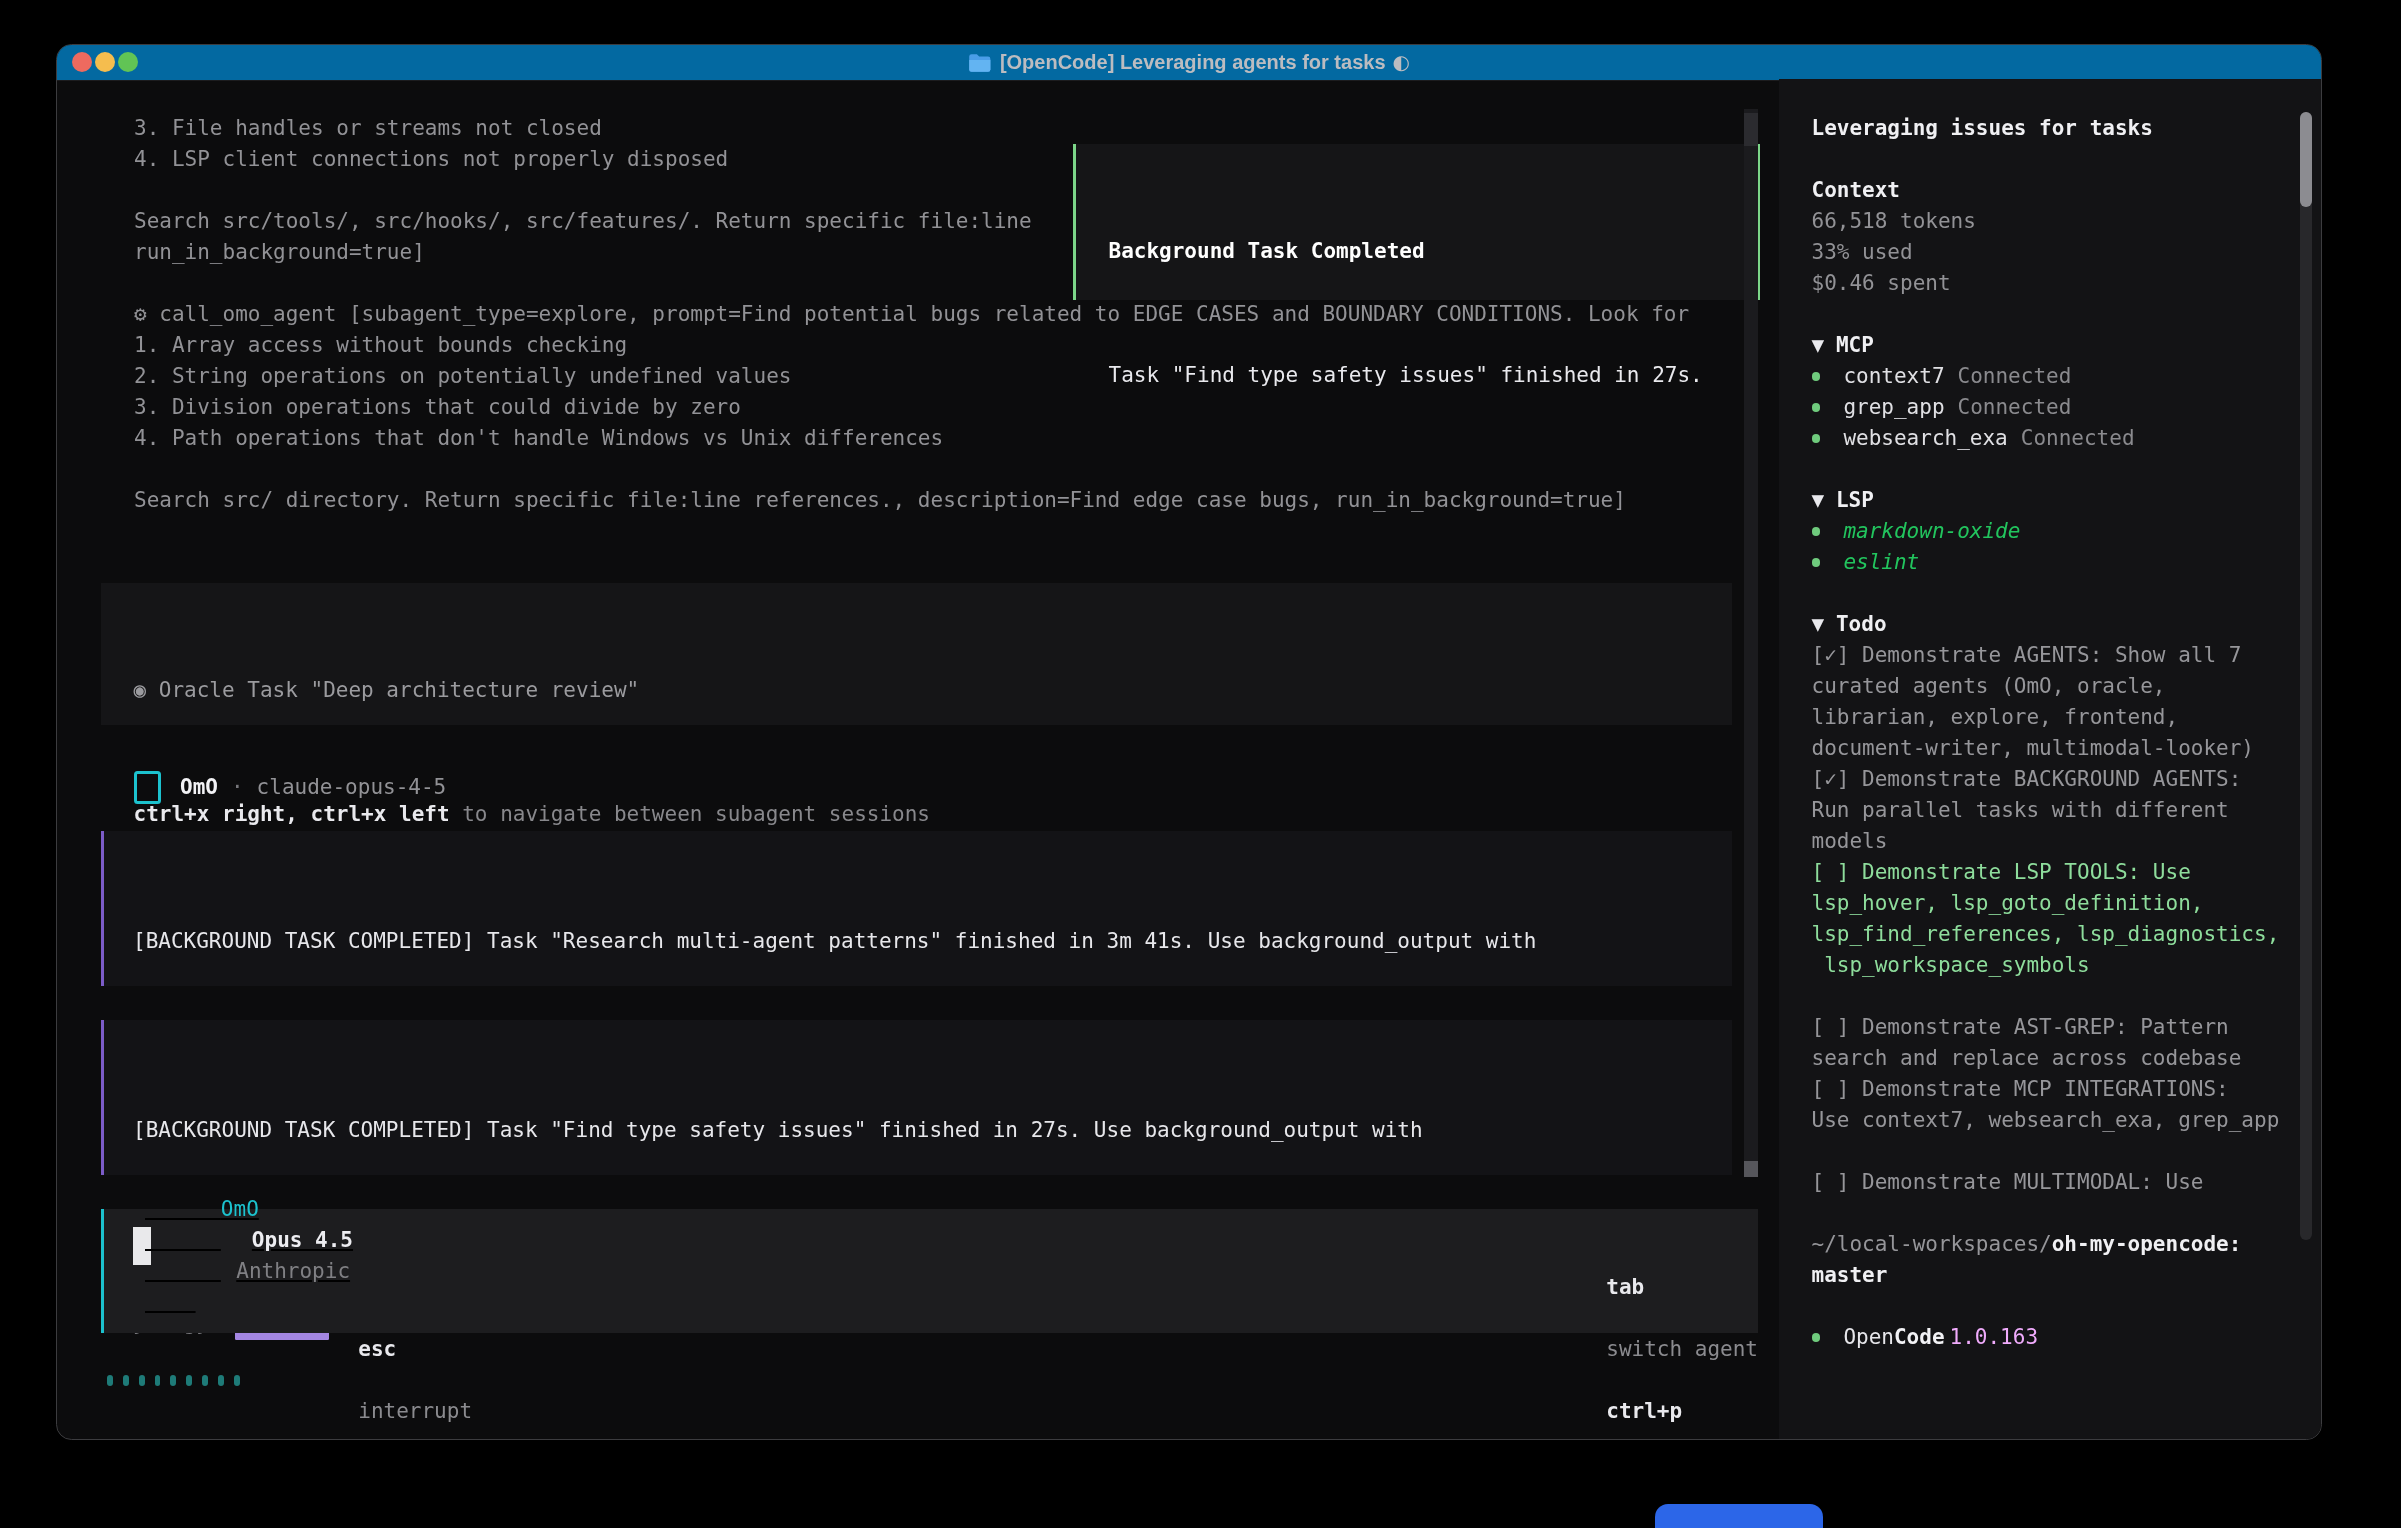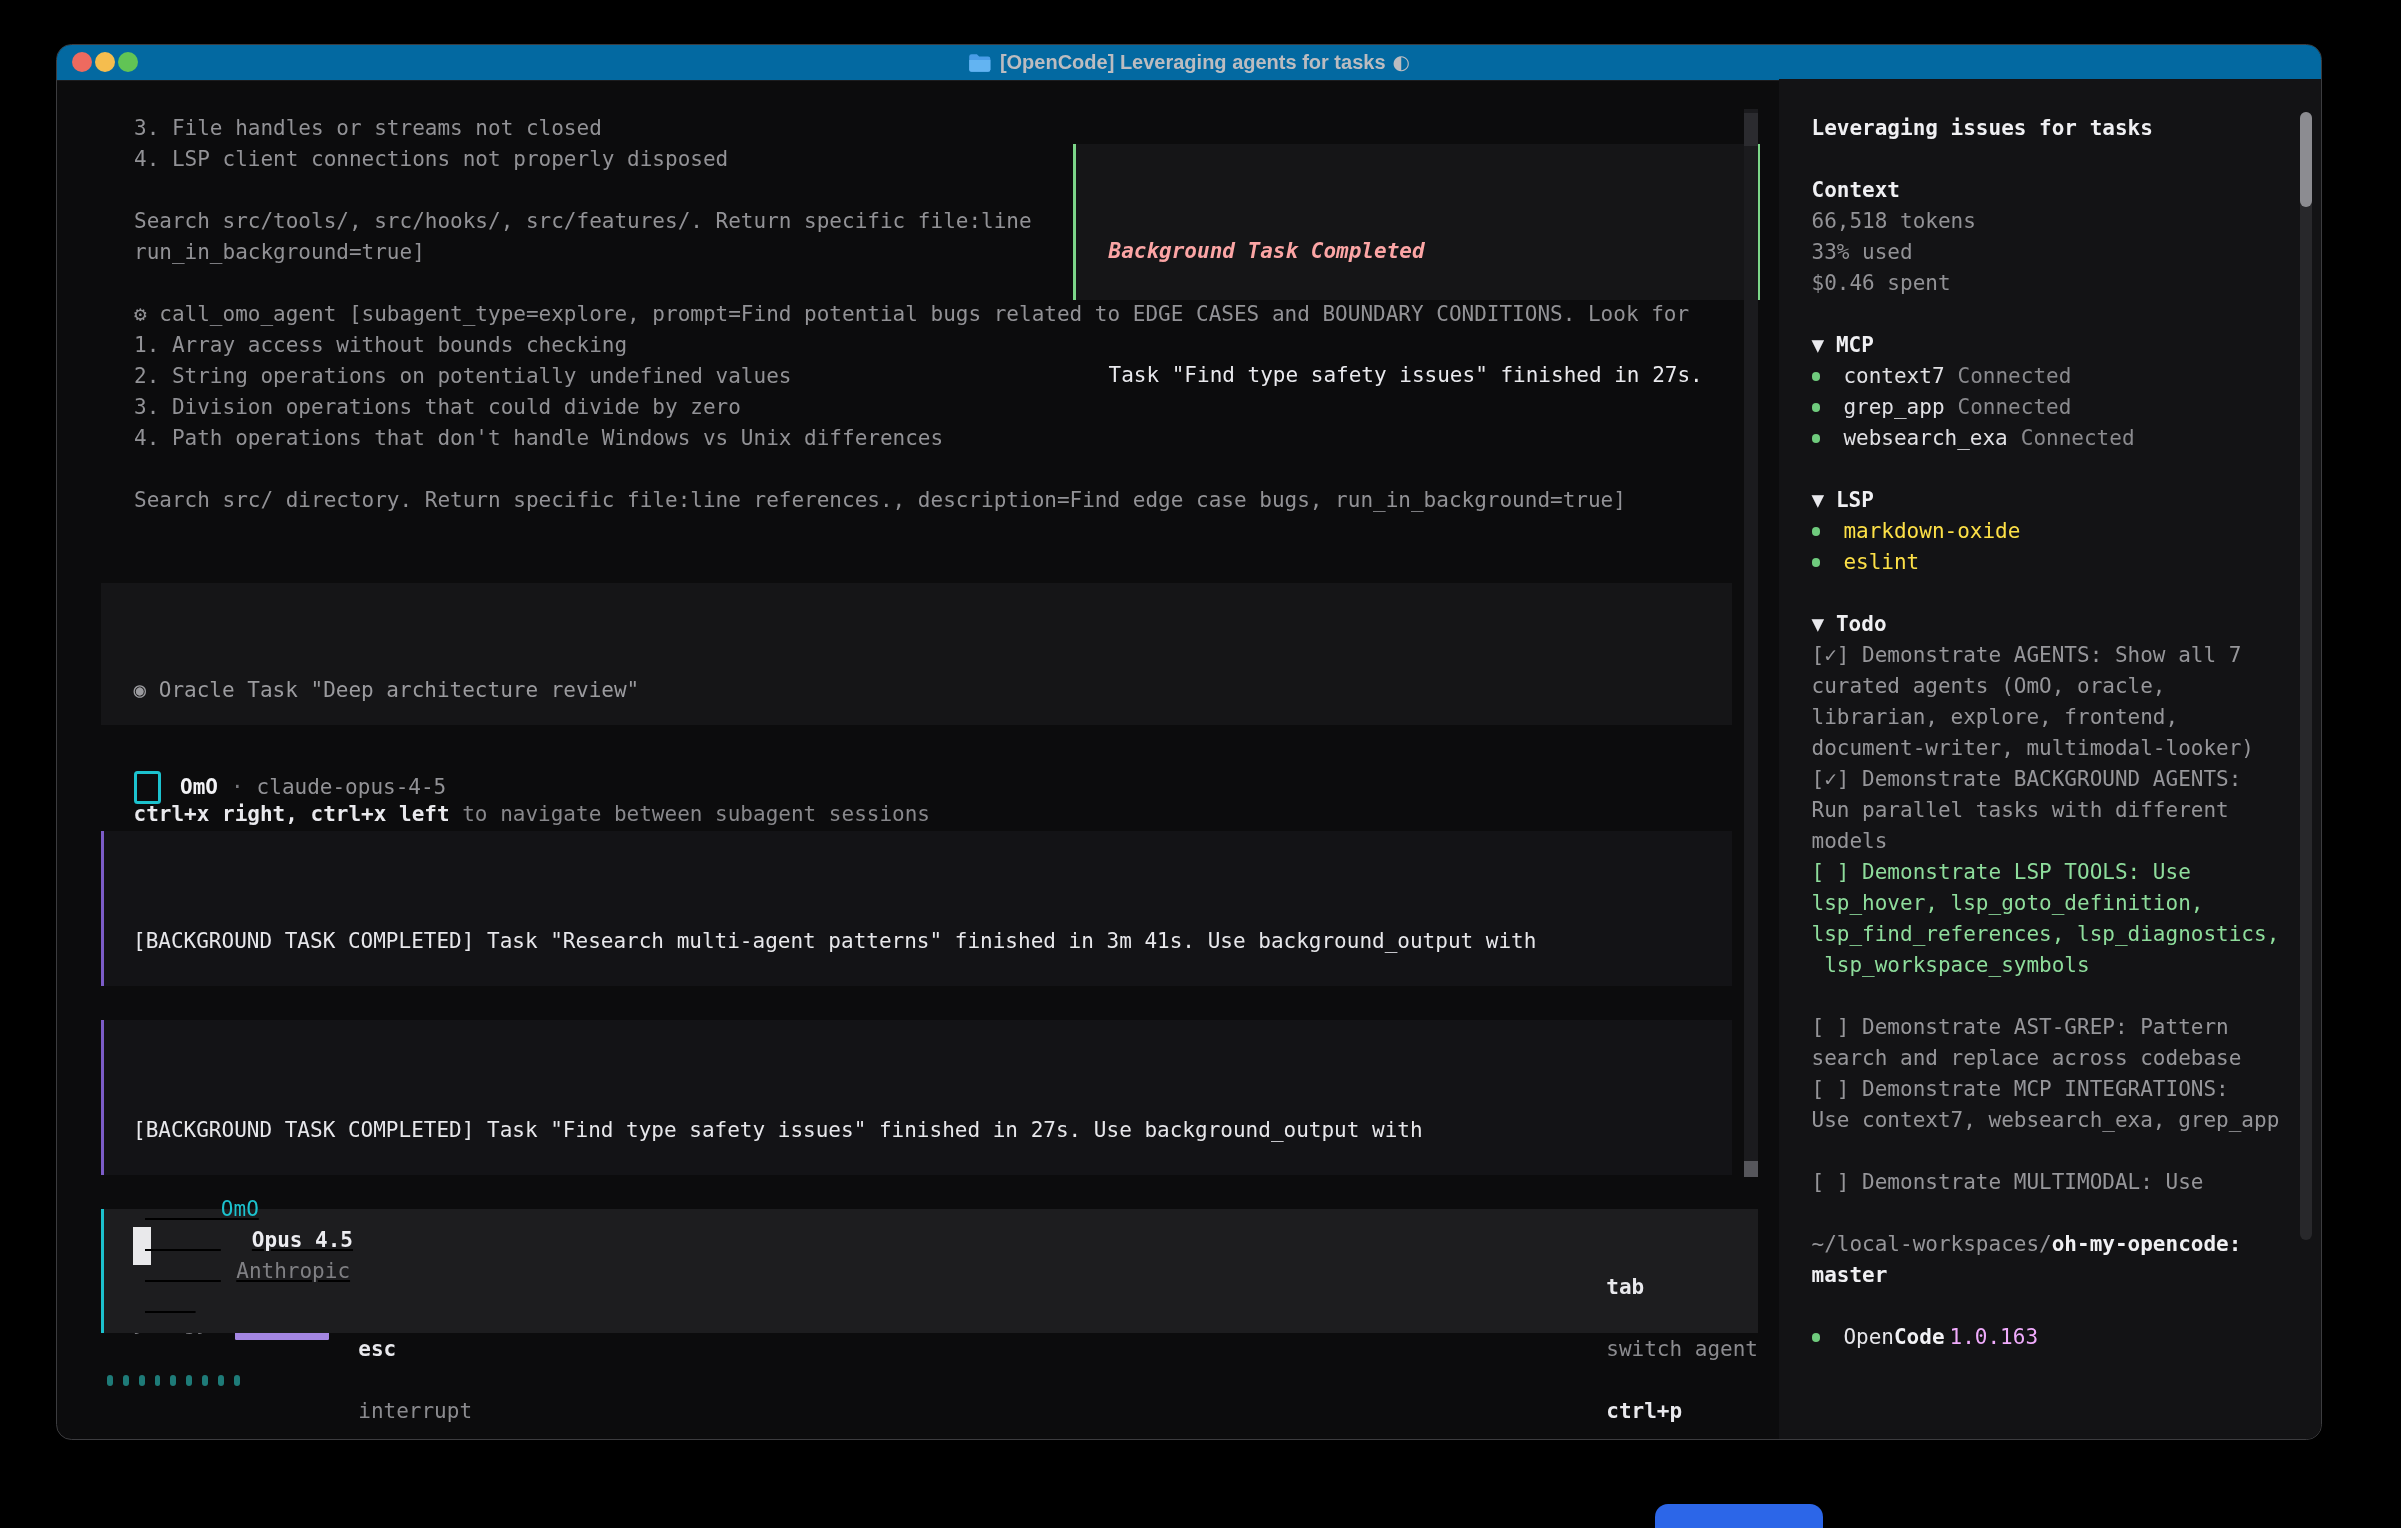--- a/index.html
+++ b/index.html
@@ -24,21 +24,21 @@
   .dim { color:#929296; }
   .tline { white-space:pre; min-height:31px; }
 
   .log { position:absolute; left:77px; top:68px; width:1610px; color:#929296; }
 
   .toast {
     position:absolute; left:1016px; top:99px; width:687px; height:156px;
     background:#151517; border-left:3.5px solid #7cd689; border-right:3.5px solid #7cd689;
     padding:30px 0 0 32.5px; white-space:pre;
   }
-  .toast-title { color:#fca5a5; font-weight:bold;font-style:italic; }
+  .toast-title { color:#ffffff; font-weight:bold; }
   .toast-body  { color:#e9e9ed; margin-top:31px; }
 
   .oracle {
     position:absolute; left:44px; top:538px; width:1631px; height:142px;
     background:#151517; padding:29.5px 0 0 32.5px; white-space:pre;
   }
   .oracle-headline { color:#9b9b9f; }
   .oracle-hint { margin-top:31px; color:#88888c; }
   .oracle-hint .keys { color:#e9e9ed; font-weight:bold; }
 
@@ -88,21 +88,21 @@
     background:#131315; padding:34px 0 0 32.5px;
   }
   .sb-title { color:#f0f0f3; font-weight:bold; margin-bottom:31px; }
   .section { margin-bottom:31px; }
   .sec-head { color:#f0f0f3; font-weight:bold; }
   .sec-head .tri { color:#e9e9ed; margin-right:11.8px; }
   .li { display:flex; align-items:baseline; white-space:pre; }
   .gdot { width:8.3px; height:8.3px; border-radius:50%; background:#6fcb7d; margin-right:23.6px; flex:none; align-self:center; }
   .mcp-name { color:#e0e0e4; }
   .mcp-status { color:#8a8a8e; margin-left:13px; }
-  .lsp-name { color:#fde047; }
+  .lsp-name { color:#22c55e;font-style:italic; }
   .todo-line { white-space:pre; color:#96969a; }
   .todo-item.active .todo-line { color:#8edd9c; }
   .todo-item.sp { margin-bottom:31px; }
   .ws-path { color:#96969a; }
   .ws-repo { color:#f0f0f3; font-weight:bold; }
   .ws-branch { color:#f0f0f3; font-weight:bold; }
   .ver-line { display:flex; align-items:baseline; white-space:pre; margin-top:31px; }
   .ver-pre { color:#e6e6ea; }
   .ver-bold { color:#f2f2f5; font-weight:bold; }
   .ver-num { color:#f0abfc; margin-left:5px; }

